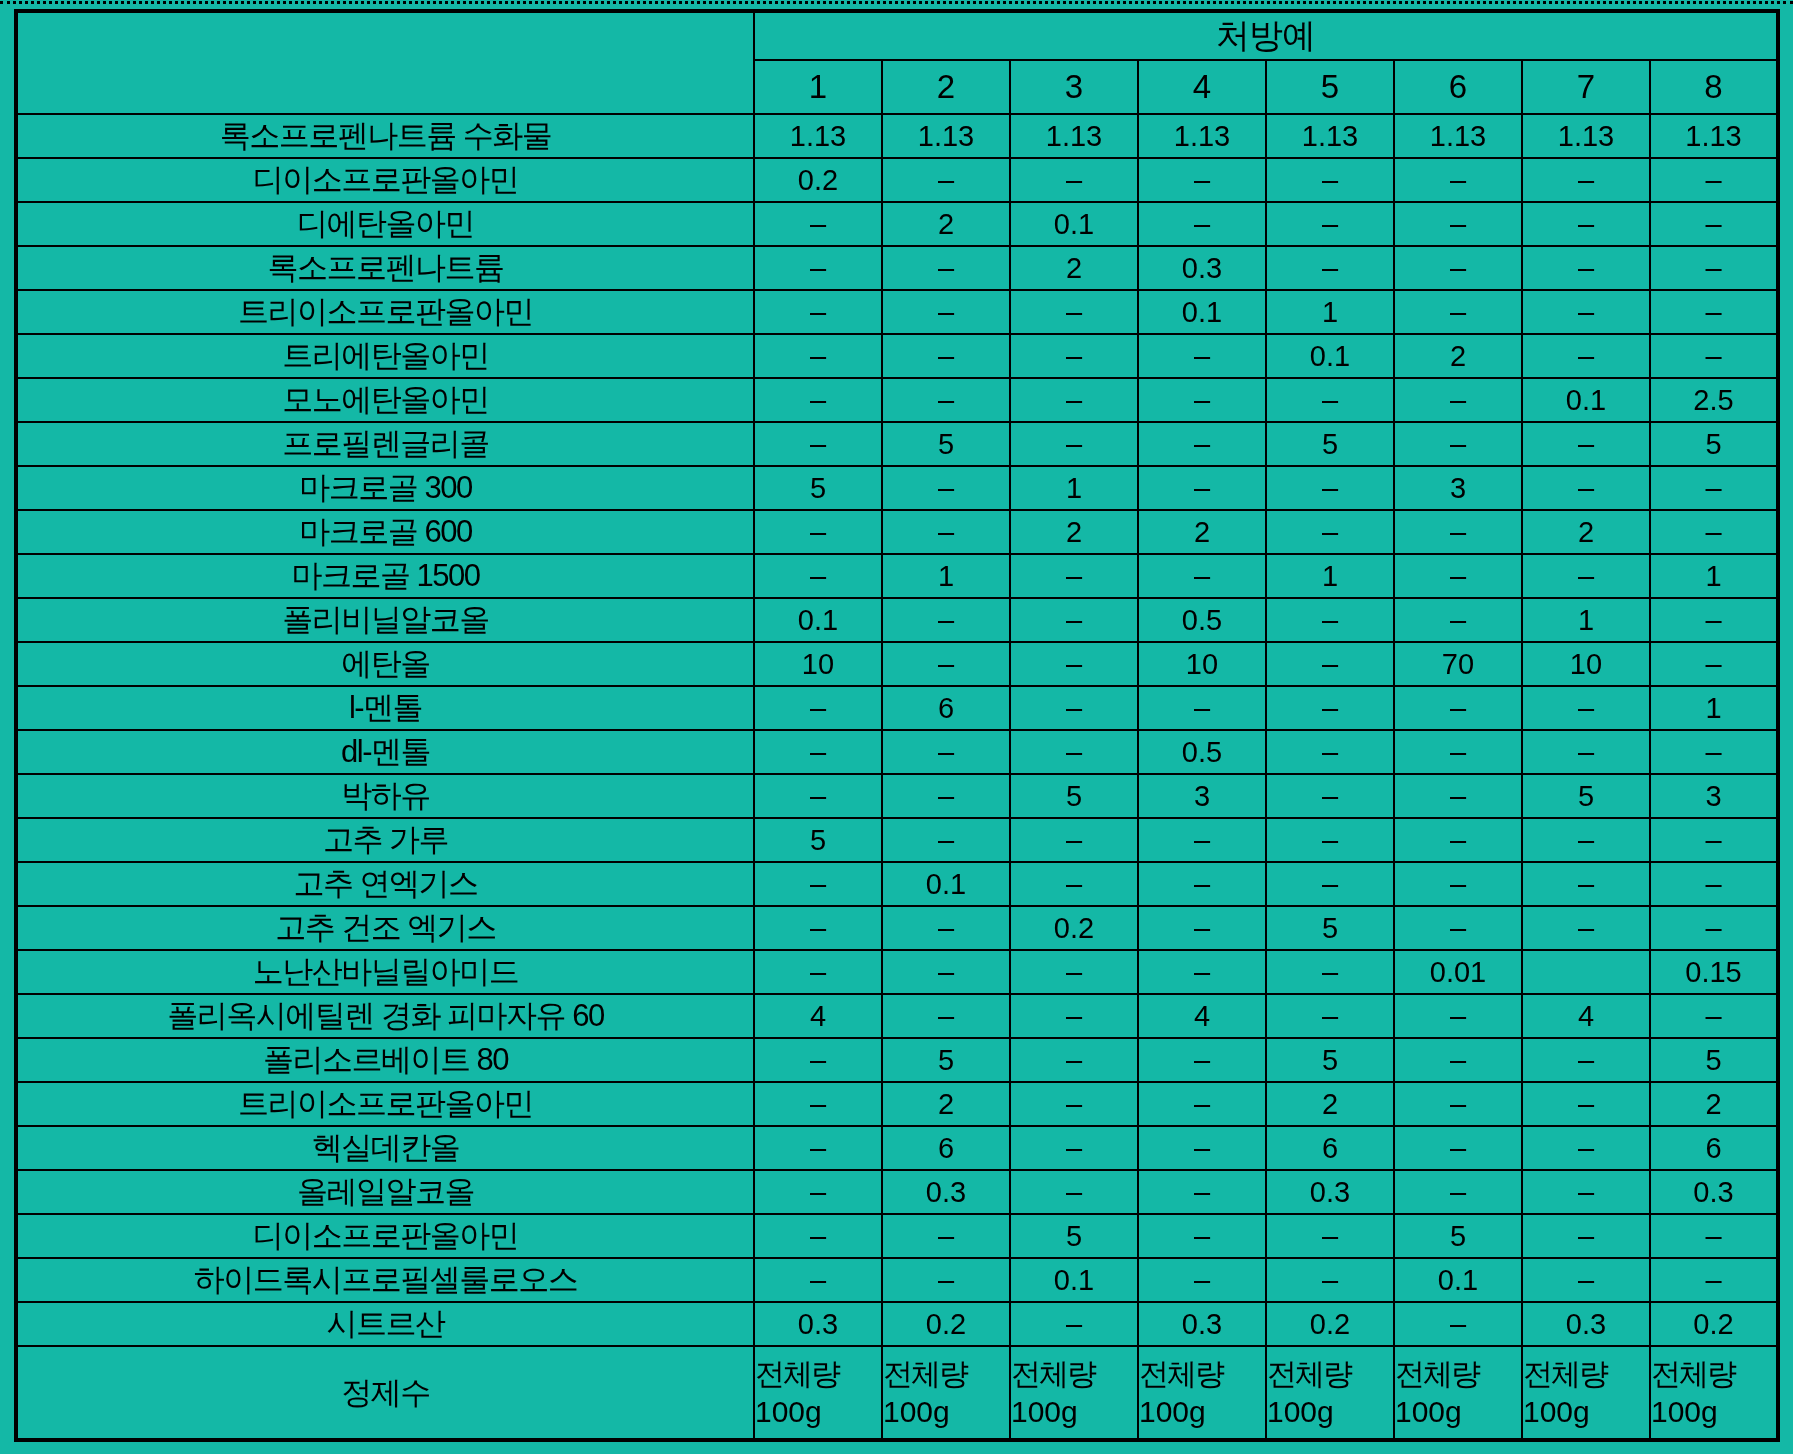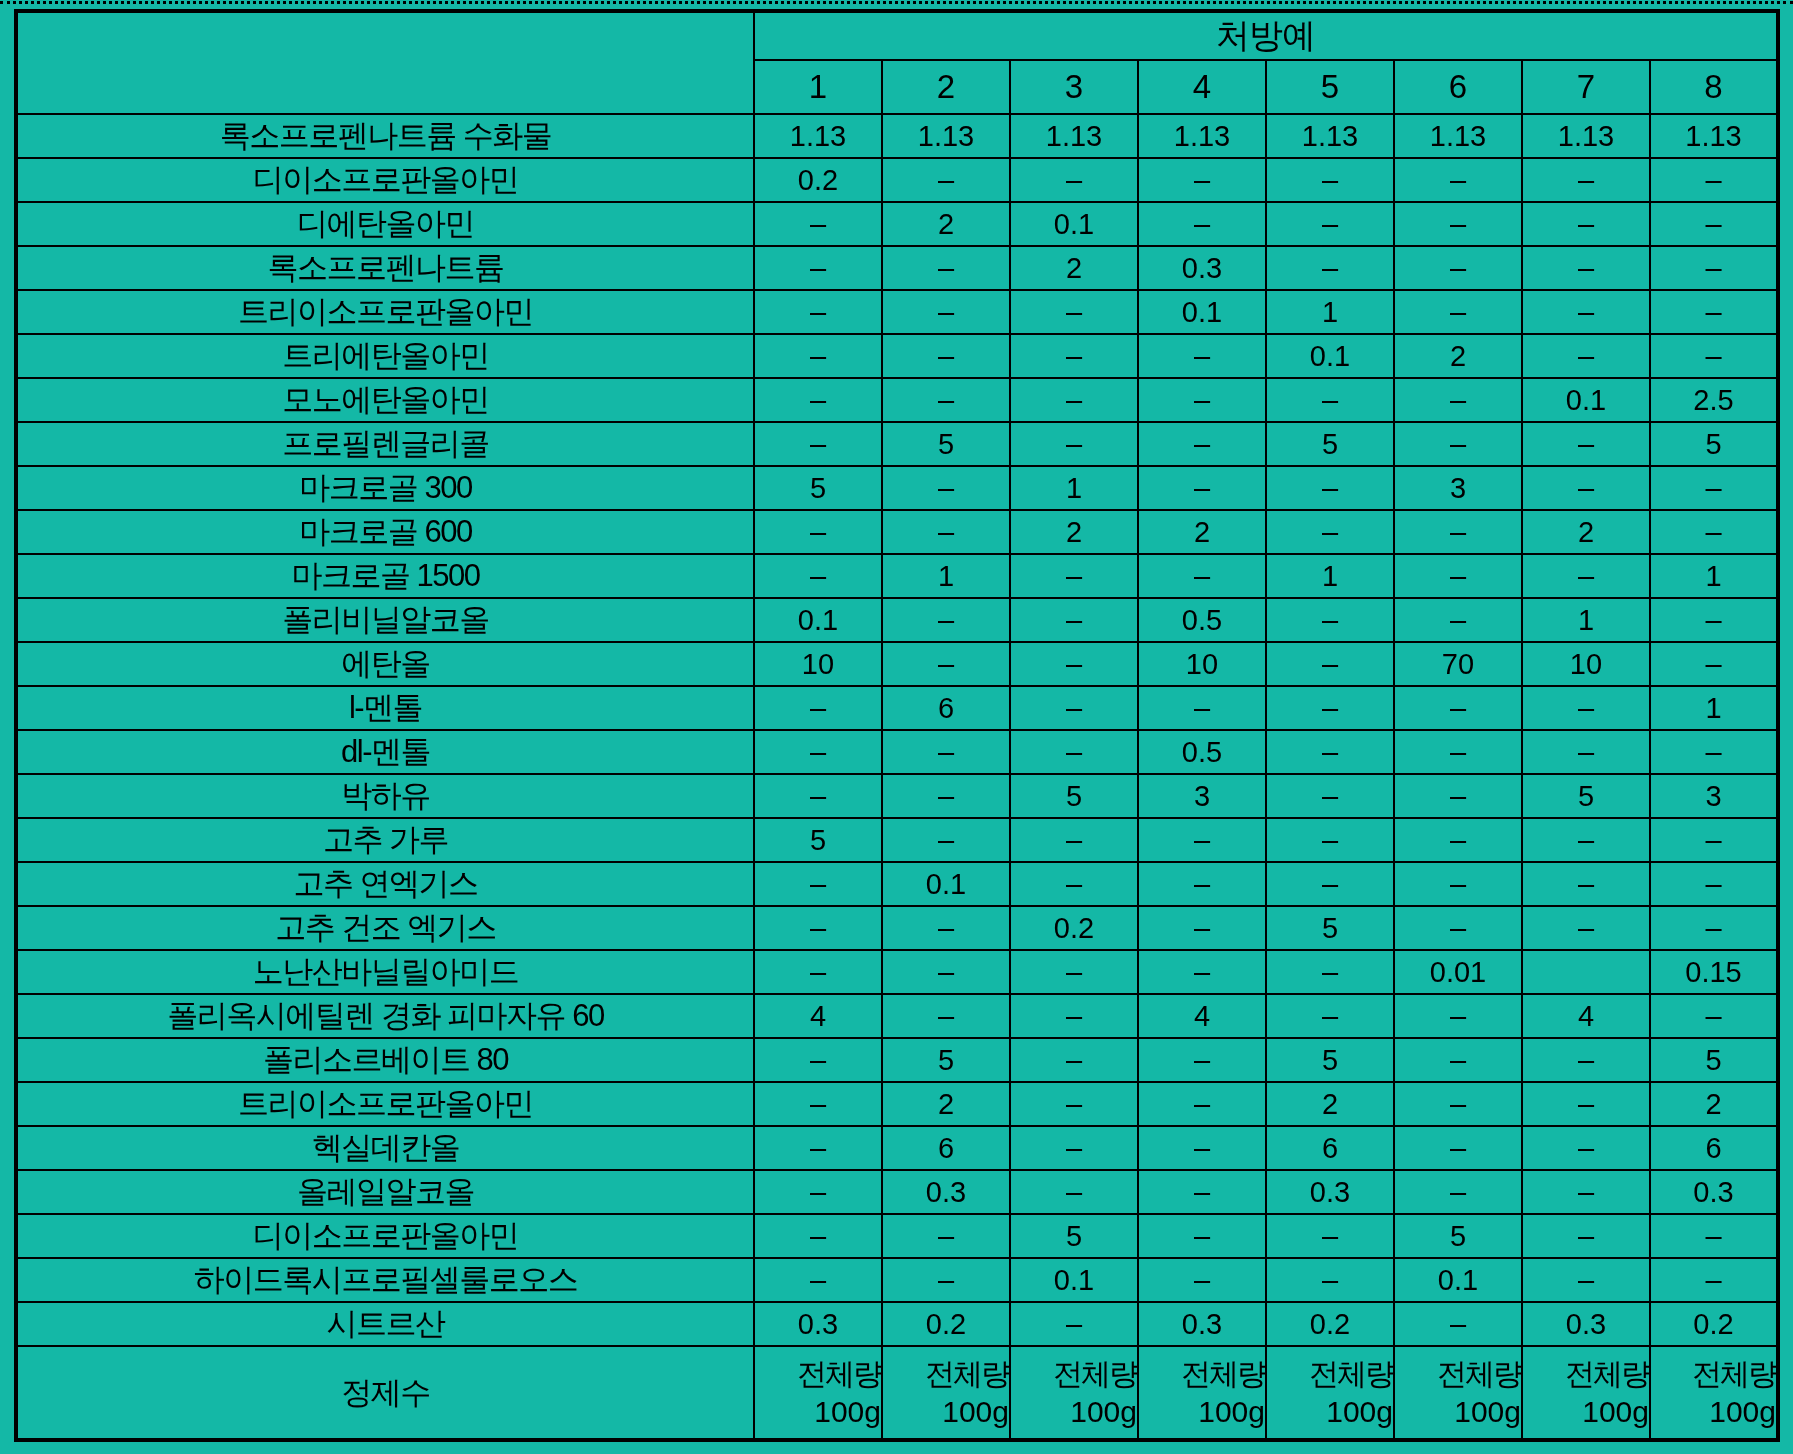--- a/index.html
+++ b/index.html
@@ -60,21 +60,21 @@
     text-align:center;
     padding-left:32px;
     font-size:31px;
     letter-spacing:-1.5px;
   }
   td.val {
     text-align:center;
     font-size:29px;
   }
   td.water-val {
-    text-align:right;
+    text-align:left;
     font-size:30px;
     line-height:1.25;
     letter-spacing:-2px;
   }
   td.water-val .ln2 { letter-spacing:0; }
 </style>
 </head>
 <body>
 
 <div class="page">

